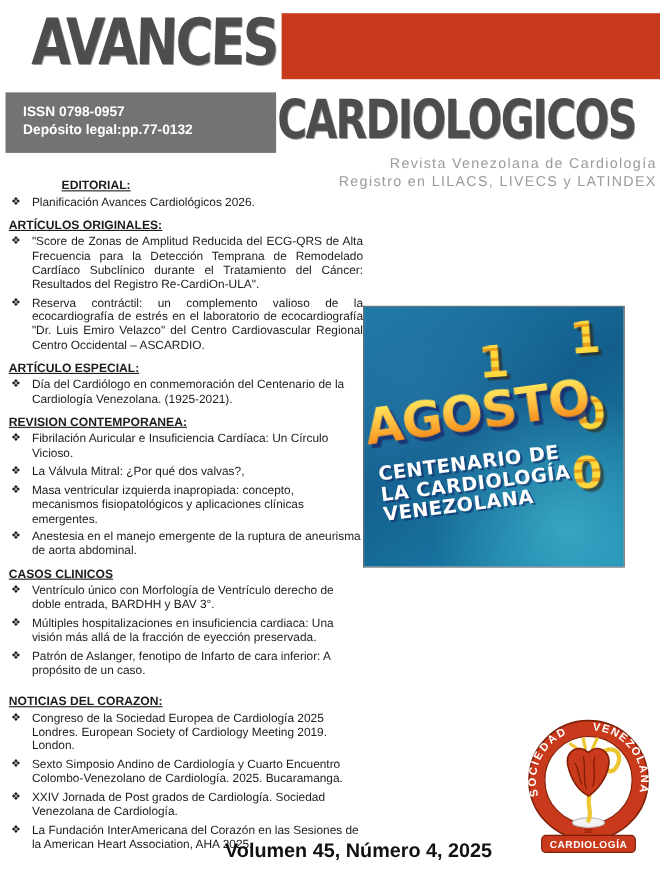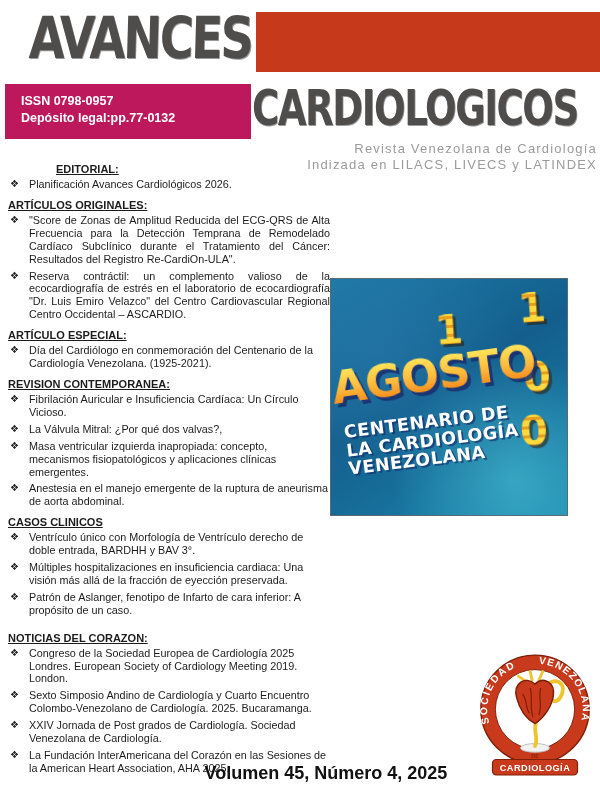--- a/index.html
+++ b/index.html
@@ -4,21 +4,21 @@
 <style>
   html,body{margin:0;padding:0;background:#e8e8e8;}
   .page{position:relative;width:600px;height:800px;background:#ffffff;overflow:hidden;
         font-family:"Liberation Sans",sans-serif;color:#1c1c1c;margin:0 auto;}
 
   
   .title-avances{position:absolute;left:30px;top:4px;font-size:58px;font-weight:800;
         color:#4f4c4c;letter-spacing:-3px;transform:scaleX(.80) skewX(-2deg);transform-origin:left top;
         font-family:"DejaVu Sans",sans-serif;text-shadow:1px 1px 0 #9a9a9a;white-space:nowrap;}
   .red-bar-top{position:absolute;left:256px;top:12px;right:0;height:60px;background:#c6391a;}
-  .issn-block{position:absolute;left:5px;top:84px;width:246px;height:55px;background:#be185d;
+  .issn-block{position:absolute;left:5px;top:84px;width:246px;height:55px;background:#737373;
         color:#ffffff;font-weight:bold;font-size:12.5px;line-height:17px;padding:9px 16px 0 16px;box-sizing:border-box;}
   .title-cardio{position:absolute;left:252px;top:80px;font-size:49px;font-weight:800;color:#4f4c4c;
         letter-spacing:-2px;transform:scaleX(.76);transform-origin:left top;white-space:nowrap;
         font-family:"DejaVu Sans",sans-serif;text-shadow:1px 1px 0 #9a9a9a;}
   .subtitle{position:absolute;right:3px;top:141px;text-align:right;color:#9b9b9b;
         font-size:13px;line-height:16px;letter-spacing:1.2px;white-space:nowrap;}
 
   
   .toc{position:absolute;left:8px;top:163px;width:322px;}
   .sec-h{font-weight:bold;text-decoration:underline;font-size:11px;margin:8px 0 3px;}
@@ -65,21 +65,21 @@
 
   <div class="title-avances">AVANCES</div>
   <div class="red-bar-top"></div>
   <div class="issn-block">
     <div>ISSN 0798-0957</div>
     <div>Depósito legal:pp.77-0132</div>
   </div>
   <div class="title-cardio">CARDIOLOGICOS</div>
   <div class="subtitle">
     <div>Revista Venezolana de Cardiología</div>
-    <div>Indizada en LILACS, LIVECS y LATINDEX</div>
+    <div>Registro en LILACS, LIVECS y LATINDEX</div>
   </div>
 
   <div class="toc">
 
     <div class="sec-h first">EDITORIAL:</div>
     <ul class="items">
       <li class="item">
         <span class="bullet">❖</span>
         <span>Planificación Avances Cardiológicos 2026.</span></li>
     </ul>

